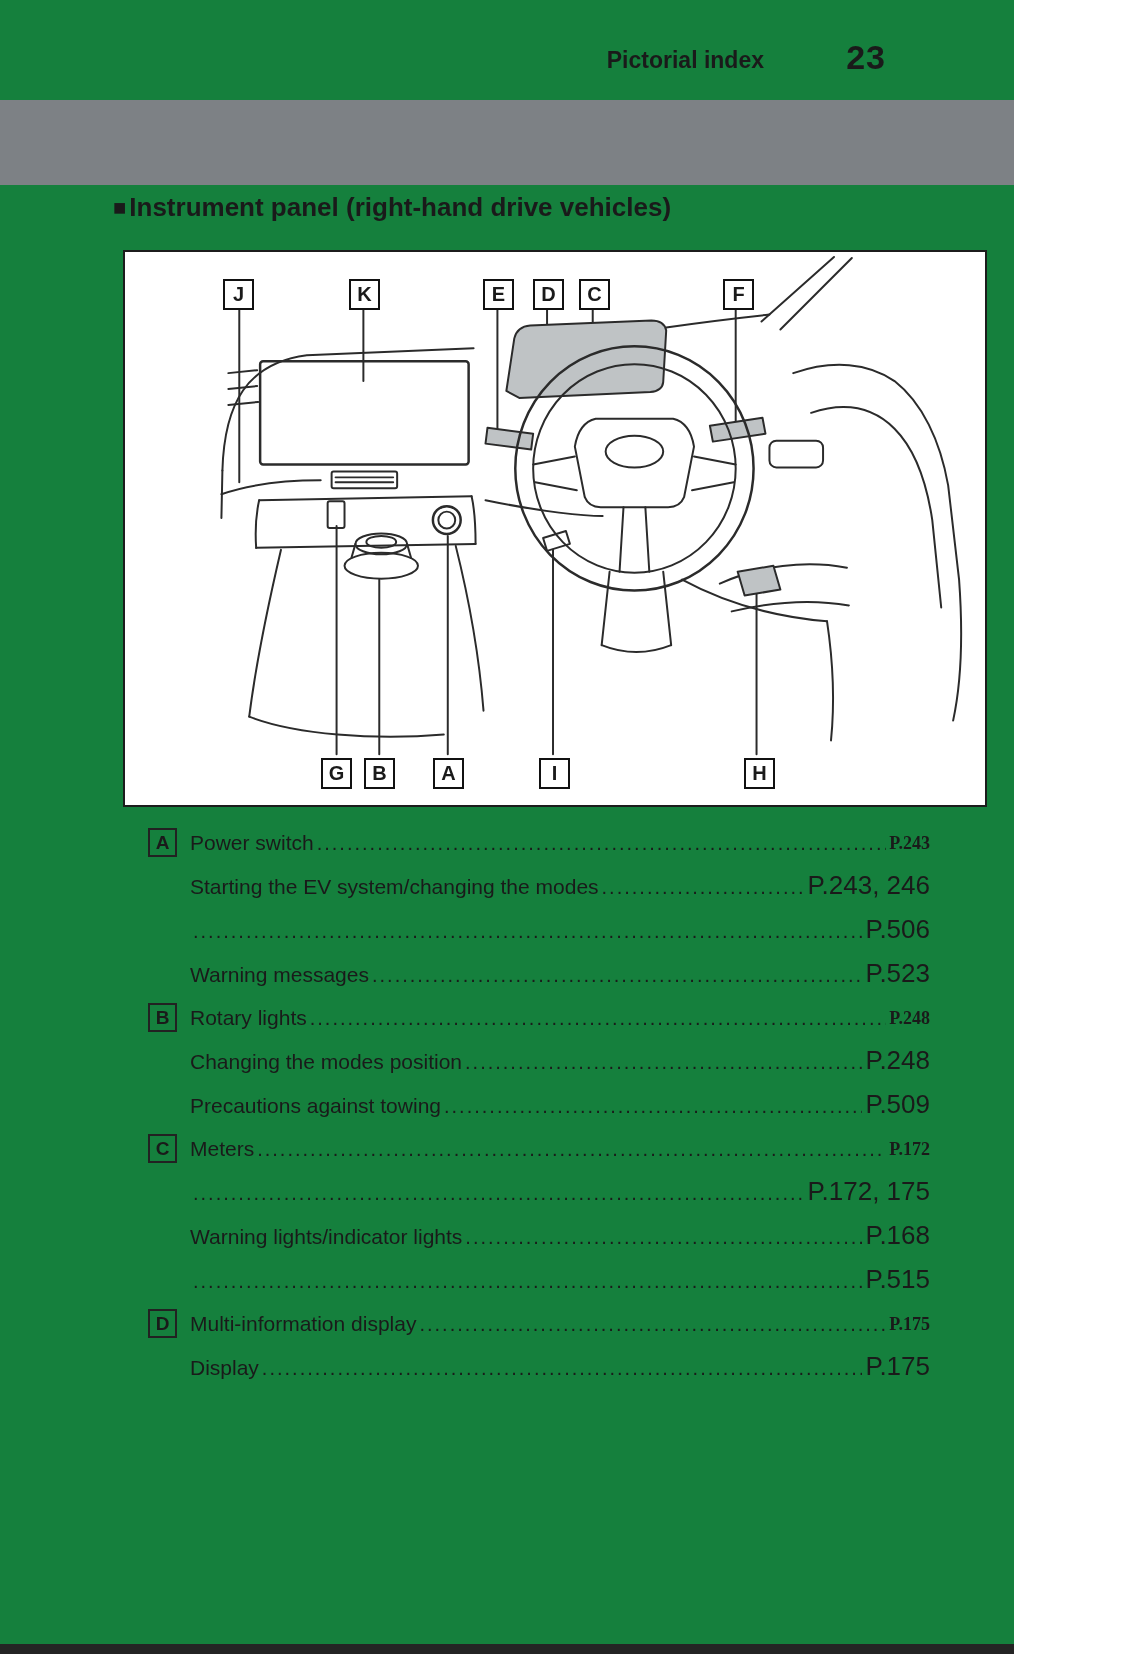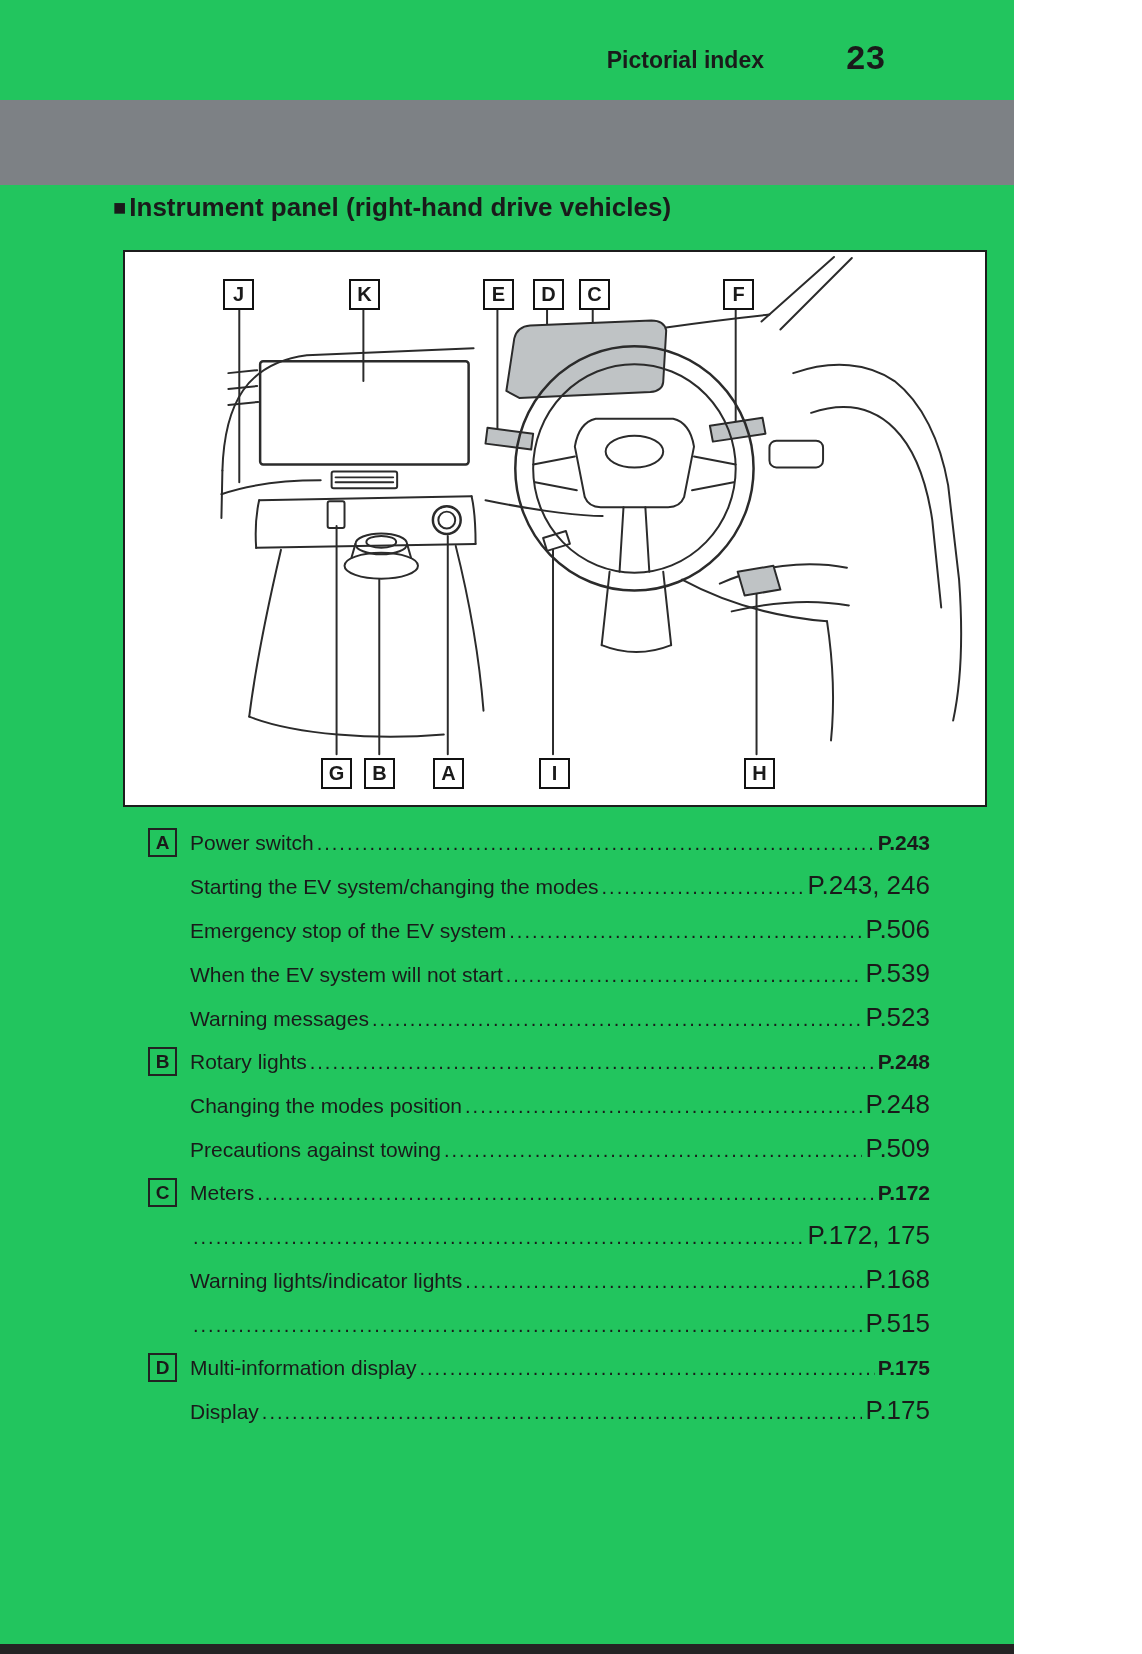--- a/index.html
+++ b/index.html
@@ -1,18 +1,18 @@
 <!DOCTYPE html>
 <html><head>
 <meta charset="utf-8">
 <style>
   * { margin:0; padding:0; box-sizing:border-box; }
   html,body { background:#fff; }
   .page {
-    position:relative; width:1014px; height:1654px; background:#22c55e;
+    position:relative; width:1014px; height:1654px; background:#15803d;
     font-family:"Liberation Sans", sans-serif; color:#1a1a1a; overflow:hidden;
   }
   .header-title { position:absolute; top:47px; right:250px; font-size:23px; font-weight:bold; }
   .page-number  { position:absolute; top:38px; right:128px; font-size:34px; font-weight:bold; letter-spacing:1px;margin-left:30px; }
   .gray-band    { position:absolute; left:0; top:100px; width:1142px; height:85px; background:#7d8185; }
   .footer-band  { position:absolute; left:0; top:1644px; width:1142px; height:10px; background:#242424; }
 
   .section-heading { position:absolute; left:113px; top:192px; font-size:26px; font-weight:bold; display:flex; align-items:center; white-space:nowrap; }
   .section-heading .marker { font-size:22px; margin-right:3px; }
 
@@ -32,21 +32,21 @@
     display:inline-flex; align-items:center; justify-content:center; font-size:19px; font-weight:bold;
   }
   .entry-title { font-size:21px; font-weight:normal; white-space:nowrap; }
   .sub { padding-left:42px; }
   .sub-label { font-size:21px; white-space:nowrap; }
   .leader { flex:1 1 auto; overflow:hidden; white-space:nowrap; margin:0 3px; font-size:20px; font-weight:normal; color:#1a1a1a; }
   .leader::after {
     content:"..........................................................................................................................................................";
     letter-spacing:2px;
   }
-  .entry-page { font-size:21px; font-weight:bold; white-space:nowrap; }
+  .entry-page { font-size:18px; font-weight:bold; white-space:nowrap;font-family:Liberation Serif, serif; }
   .sub-page { font-size:26px; white-space:nowrap; }
 </style>
 </head>
 <body>
 
 <div class="page">
 
   <div class="header-title">Pictorial index</div>
   <div class="page-number">23</div>
   <div class="gray-band"></div>
@@ -177,28 +177,22 @@
       <span class="entry-title">Power switch</span>
       <span class="leader"></span>
       <span class="entry-page">P.243</span>
     </div>
     <div class="entry-row sub">
       <span class="sub-label">Starting the EV system/changing the modes</span>
       <span class="leader"></span>
       <span class="sub-page">P.243, 246</span>
     </div>
     <div class="entry-row sub">
-      <span class="sub-label">Emergency stop of the EV system</span>
       <span class="leader"></span>
       <span class="sub-page">P.506</span>
-    </div>
-    <div class="entry-row sub">
-      <span class="sub-label">When the EV system will not start</span>
-      <span class="leader"></span>
-      <span class="sub-page">P.539</span>
     </div>
     <div class="entry-row sub">
       <span class="sub-label">Warning messages</span>
       <span class="leader"></span>
       <span class="sub-page">P.523</span>
     </div>
 
     <div class="entry-row main">
       <span class="letterbox">B</span>
       <span class="entry-title">Rotary lights</span>

